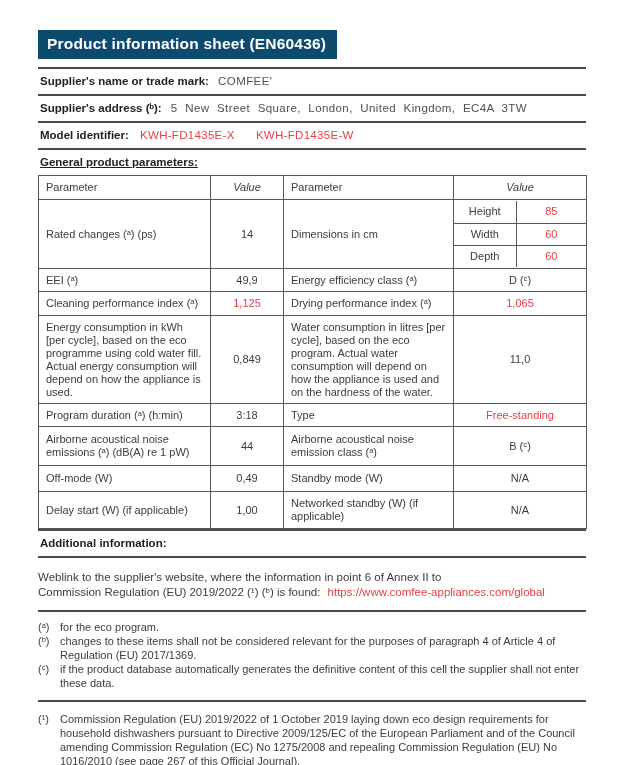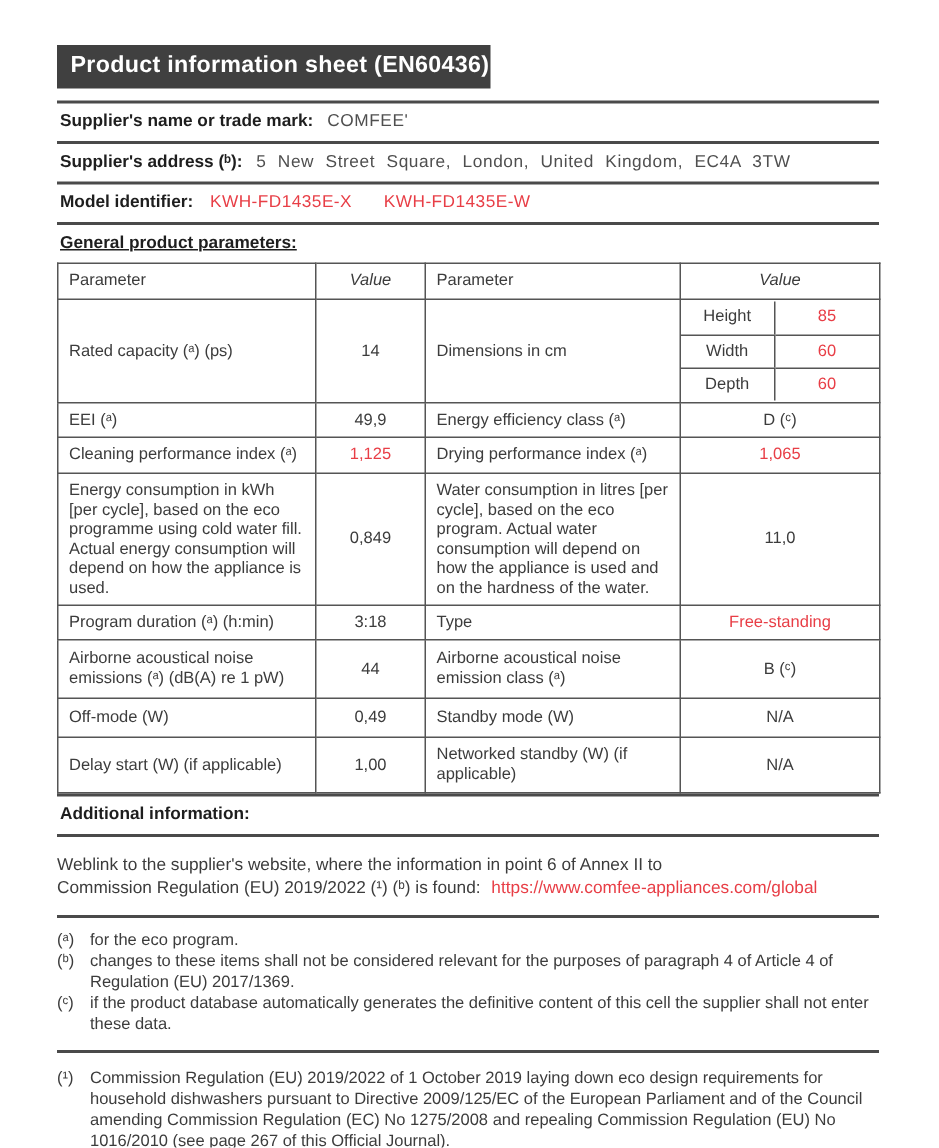--- a/index.html
+++ b/index.html
@@ -6,23 +6,23 @@
   * { box-sizing:border-box; }
   html,body { margin:0; padding:0; }
   body {
     width:626px; height:765px; background:#ffffff;
     font-family:"Liberation Sans", sans-serif;
     color:var(--ink); overflow:hidden;
   }
   .page { padding:30px 40px 0 38px; }
 
   .title-bar {
-    display:inline-block; background:#404040; color:#ffffff;
+    display:inline-block; background:#0c4a6e; color:#ffffff;
     font-weight:bold; font-size:15.5px; letter-spacing:0.2px;
-    padding:5px 1px 6px 9px; margin:0 0 8px 0;
+    padding:5px 11px 6px 9px; margin:0 0 8px 0;
   }
 
   .info-row {
     border-top:2px solid var(--line);
     padding:5px 2px 6px 2px; font-size:11.5px; line-height:14px;
     white-space:nowrap;
   }
   .lbl { font-weight:bold; color:var(--ink-bold); }
   .val { margin-left:6px; color:#4f4f4f; letter-spacing:0.4px; }
   .val-wide { word-spacing:4px; }
@@ -108,21 +108,21 @@
         <col style="width:133px">
       </colgroup>
     <tbody>
         <tr style="height:24px">
       <th class="th-param">Parameter</th>
       <th class="th-value">Value</th>
       <th class="th-param">Parameter</th>
       <th class="th-value">Value</th>
     </tr>
     <tr style="height:69px">
-      <td class="param">Rated capacity (ᵃ) (ps)</td>
+      <td class="param">Rated changes (ᵃ) (ps)</td>
       <td class="value">14</td>
       <td class="param">Dimensions in cm</td>
       <td class="dims-cell">
         <table class="dims">
           <colgroup>
                 <col style="width:47%">
                 <col style="width:53%">
               </colgroup>
           <tbody>
                 <tr>

